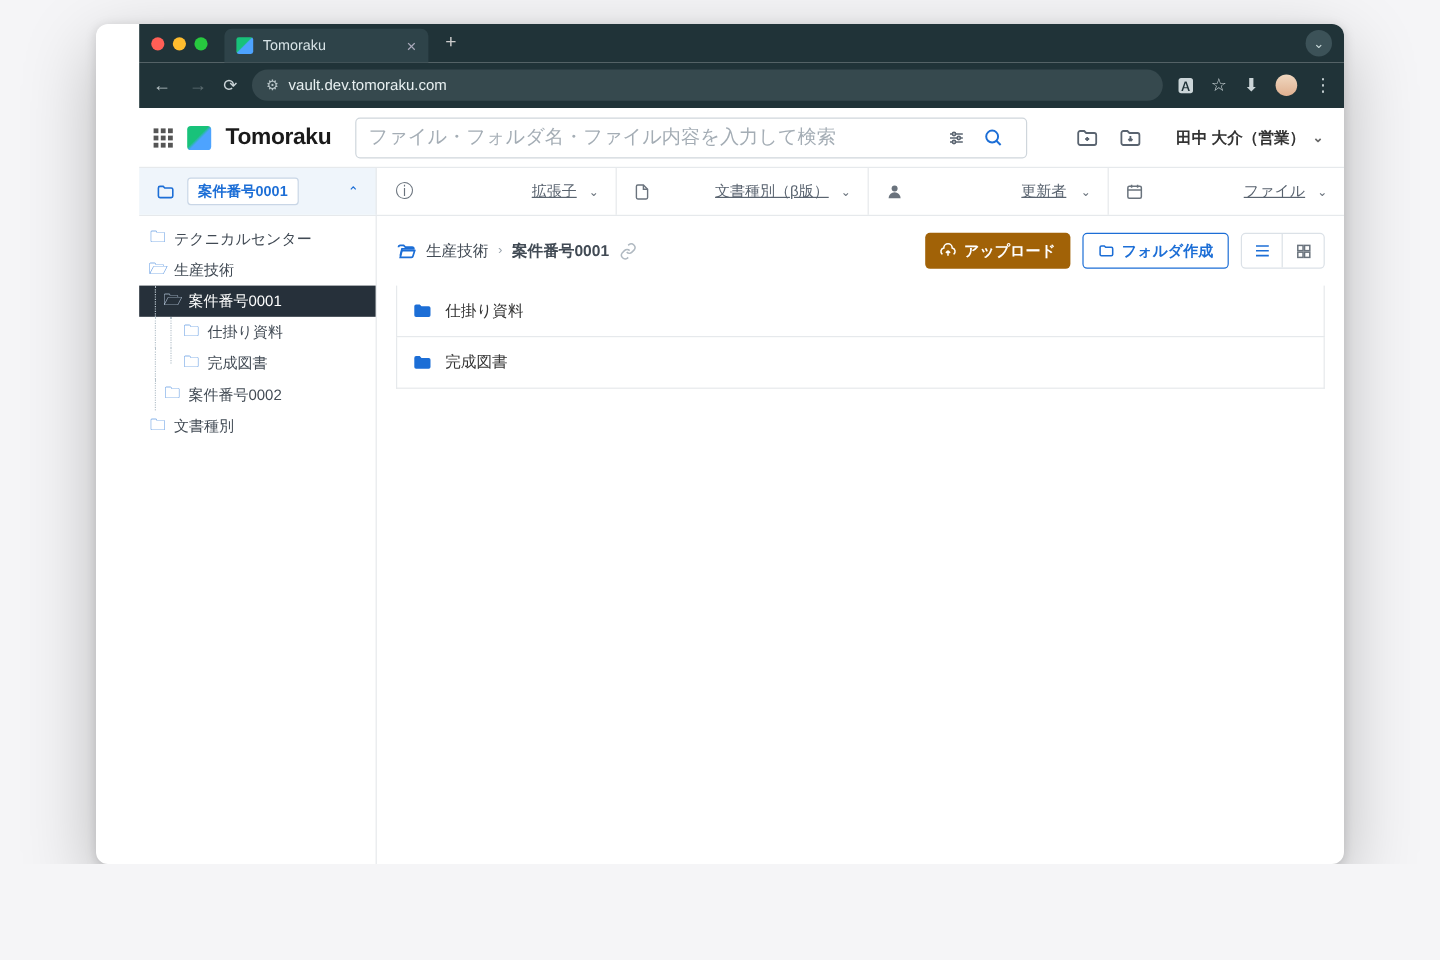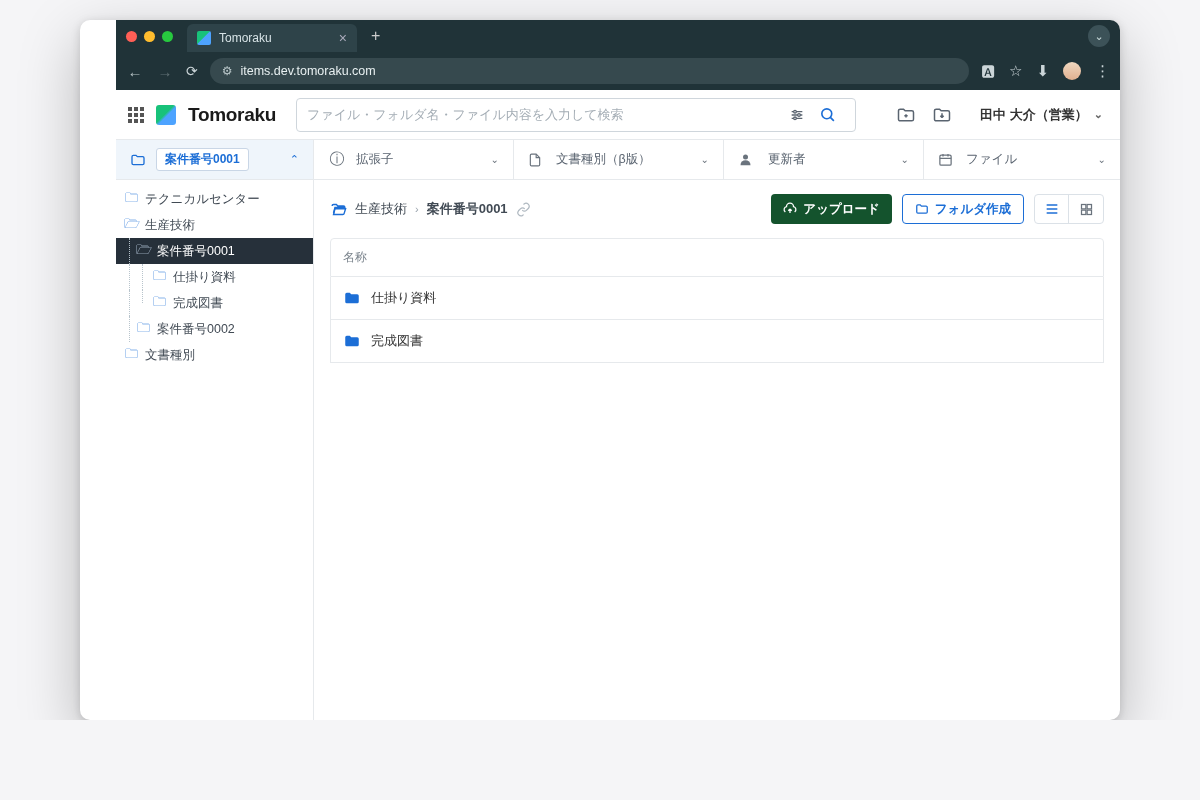--- a/index.html
+++ b/index.html
@@ -129,21 +129,21 @@
     border-radius: 4px;
     display: flex;
     align-items: center;
     padding: 0 6px 0 10px;
     margin-left: 8px;
   }
   .search-wrap input {
     flex: 1;
     border: none;
     outline: none;
-    font-size: 13px;
+    font-size: 16px;
     color: #be185d;
     background: transparent;
   }
   .search-wrap input::placeholder { color: #a4adb5; }
   .search-wrap .sbtn { width:30px; text-align:center; color:#5a6470; cursor:pointer; font-size: 15px;}
   .search-wrap .sbtn.blue { color:#1c6ed6; }
   .hdr-icon {
     width: 24px; color:#5a6470; font-size: 17px; text-align:center; cursor:pointer;
   }
   .hdr-spacer { width: 16px; }
@@ -170,21 +170,21 @@
     font-size: 12.5px;
     cursor: pointer;
     border-right: 1px solid #e6e9ec;
   }
   .filter-bar .filter-cell.folder-sel {
     width: 198px;
     background: #eff5fb;
     gap: 8px;
   }
   .filter-cell .ic { color:#6a737d; font-size: 15px; width:18px; text-align:center;}
-  .filter-cell .lab { flex:1; text-align:left; }
+  .filter-cell .lab { flex:1; text-align:right;text-decoration:underline; }
   .filter-cell .chev { font-size: 10px; color:#6a737d; }
   .folder-pill {
     background: #fff;
     border: 1px solid #c9d6e6;
     border-radius: 3px;
     padding: 2px 8px;
     font-size: 12px;
     color: #1c6ed6;
     font-weight: 600;
   }
@@ -253,21 +253,21 @@
   .crumbs .cur { font-weight:600; }
   .link-ico { color:#b0b9c1; font-size:13px; }
   .toolbar-spacer { flex:1; }
   .btn {
     height: 30px; padding: 0 12px;
     border-radius: 4px;
     display:flex; align-items:center; gap:6px;
     font-size: 12.5px; font-weight:600;
     cursor:pointer;
   }
-  .btn.primary { background:#14532d; color:#fff;justify-content:flex-end; }
+  .btn.primary { background:#a16207; color:#fff;justify-content:flex-end; }
   .btn.outline { border:1px solid #1c6ed6; color:#1c6ed6; background:#fff; }
   .view-toggle {
     border:1px solid #dbe1e7; border-radius:4px;
     display:flex; height:30px; overflow:hidden;
   }
   .view-toggle div {
     width:34px; display:flex; align-items:center; justify-content:center;
     color:#6a737d; cursor:pointer; font-size:14px;
   }
   .view-toggle div.active { color:#1c6ed6; }
@@ -316,21 +316,21 @@
       <div class="chev-btn">⌄</div>
     </div>
   </div>
 
   <div class="urlbar">
     <span class="nav-arrow">←</span>
     <span class="nav-arrow dim">→</span>
     <span class="reload-ico">⟳</span>
     <div class="addr">
       <span style="font-size:12px;">⚙</span>
-      <span class="site">items.dev.tomoraku.com</span>
+      <span class="site">vault.dev.tomoraku.com</span>
     </div>
     <div class="url-icons">
       <span>🅰</span>
       <span>☆</span>
       <span>⬇</span>
       <span class="avatar-ico"></span>
       <span>⋮</span>
     </div>
   </div>
 
@@ -515,23 +515,20 @@
                 <rect x="4" y="4" width="7" height="7"></rect>
                 <rect x="13" y="4" width="7" height="7"></rect>
                 <rect x="4" y="13" width="7" height="7"></rect>
                 <rect x="13" y="13" width="7" height="7"></rect>
               </svg>
           </div>
         </div>
       </div>
 
       <div class="list-wrap">
-        <div class="list-header">
-          <span>名称</span>
-        </div>
         <div class="list-row">
           <span class="folder-ico">
             <svg width="18" height="18" viewBox="0 0 24 24" fill="#1c6ed6">
                 <path d="M3 7a2 2 0 0 1 2-2h4l2 2h8a2 2 0 0 1 2 2v8a2 2 0 0 1-2 2H5a2 2 0 0 1-2-2V7z"></path>
               </svg>
           </span>
           <span>仕掛り資料</span>
         </div>
         <div class="list-row">
           <span class="folder-ico">

